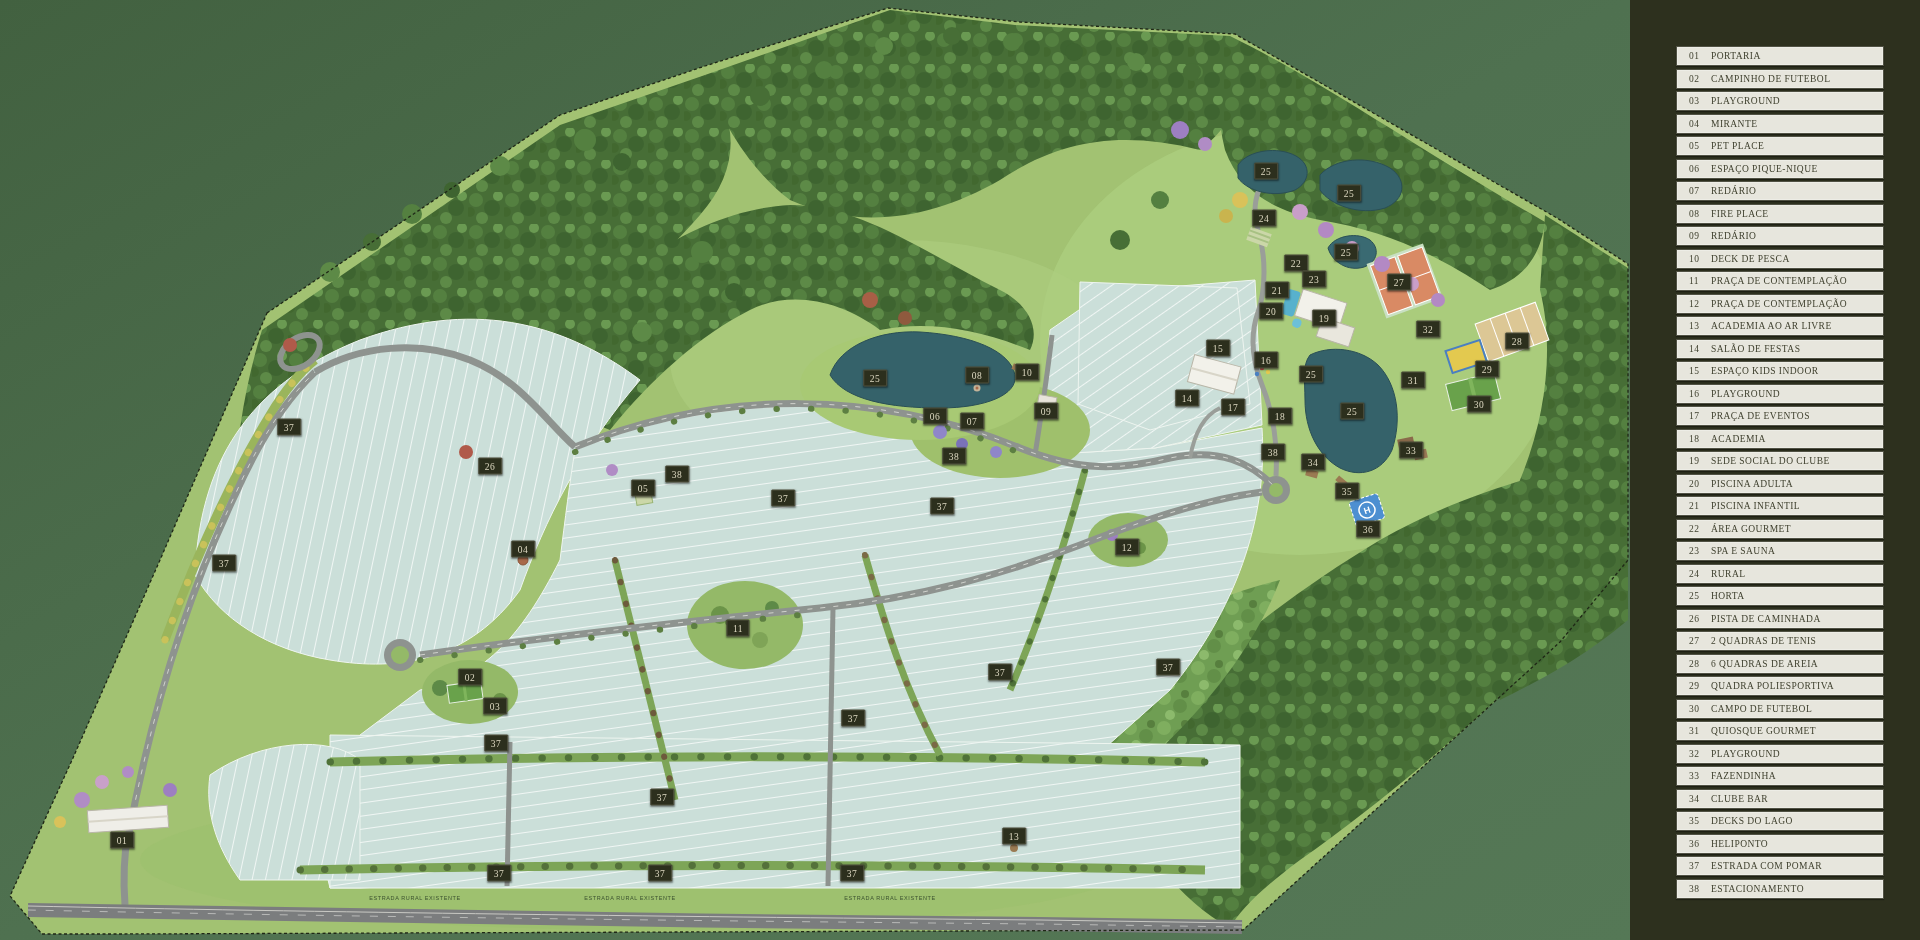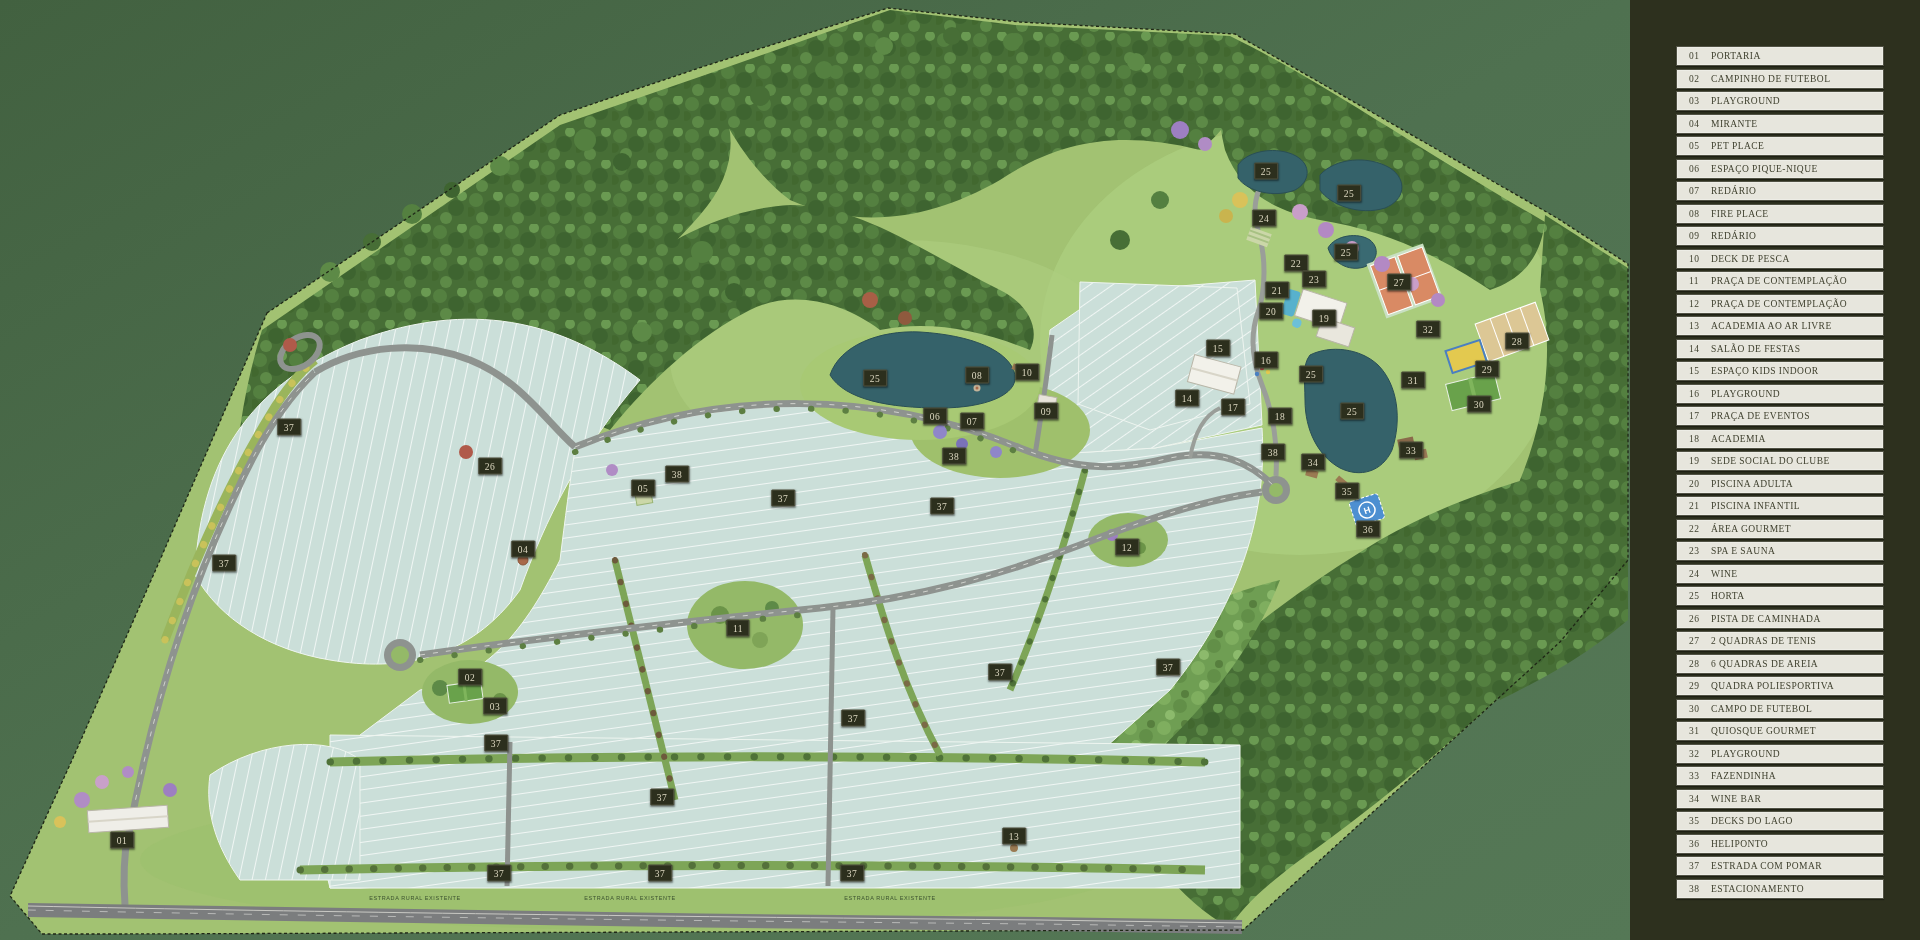--- a/index.html
+++ b/index.html
@@ -432,21 +432,21 @@
         <div class="legend-row">
           <span class="legend-num">22</span>
           <span class="legend-lbl">ÁREA GOURMET</span>
         </div>
         <div class="legend-row">
           <span class="legend-num">23</span>
           <span class="legend-lbl">SPA E SAUNA</span>
         </div>
         <div class="legend-row">
           <span class="legend-num">24</span>
-          <span class="legend-lbl">WINE</span>
+          <span class="legend-lbl">RURAL</span>
         </div>
         <div class="legend-row">
           <span class="legend-num">25</span>
           <span class="legend-lbl">HORTA</span>
         </div>
         <div class="legend-row">
           <span class="legend-num">26</span>
           <span class="legend-lbl">PISTA DE CAMINHADA</span>
         </div>
         <div class="legend-row">
@@ -472,21 +472,21 @@
         <div class="legend-row">
           <span class="legend-num">32</span>
           <span class="legend-lbl">PLAYGROUND</span>
         </div>
         <div class="legend-row">
           <span class="legend-num">33</span>
           <span class="legend-lbl">FAZENDINHA</span>
         </div>
         <div class="legend-row">
           <span class="legend-num">34</span>
-          <span class="legend-lbl">WINE BAR</span>
+          <span class="legend-lbl">CLUBE BAR</span>
         </div>
         <div class="legend-row">
           <span class="legend-num">35</span>
           <span class="legend-lbl">DECKS DO LAGO</span>
         </div>
         <div class="legend-row">
           <span class="legend-num">36</span>
           <span class="legend-lbl">HELIPONTO</span>
         </div>
         <div class="legend-row">

